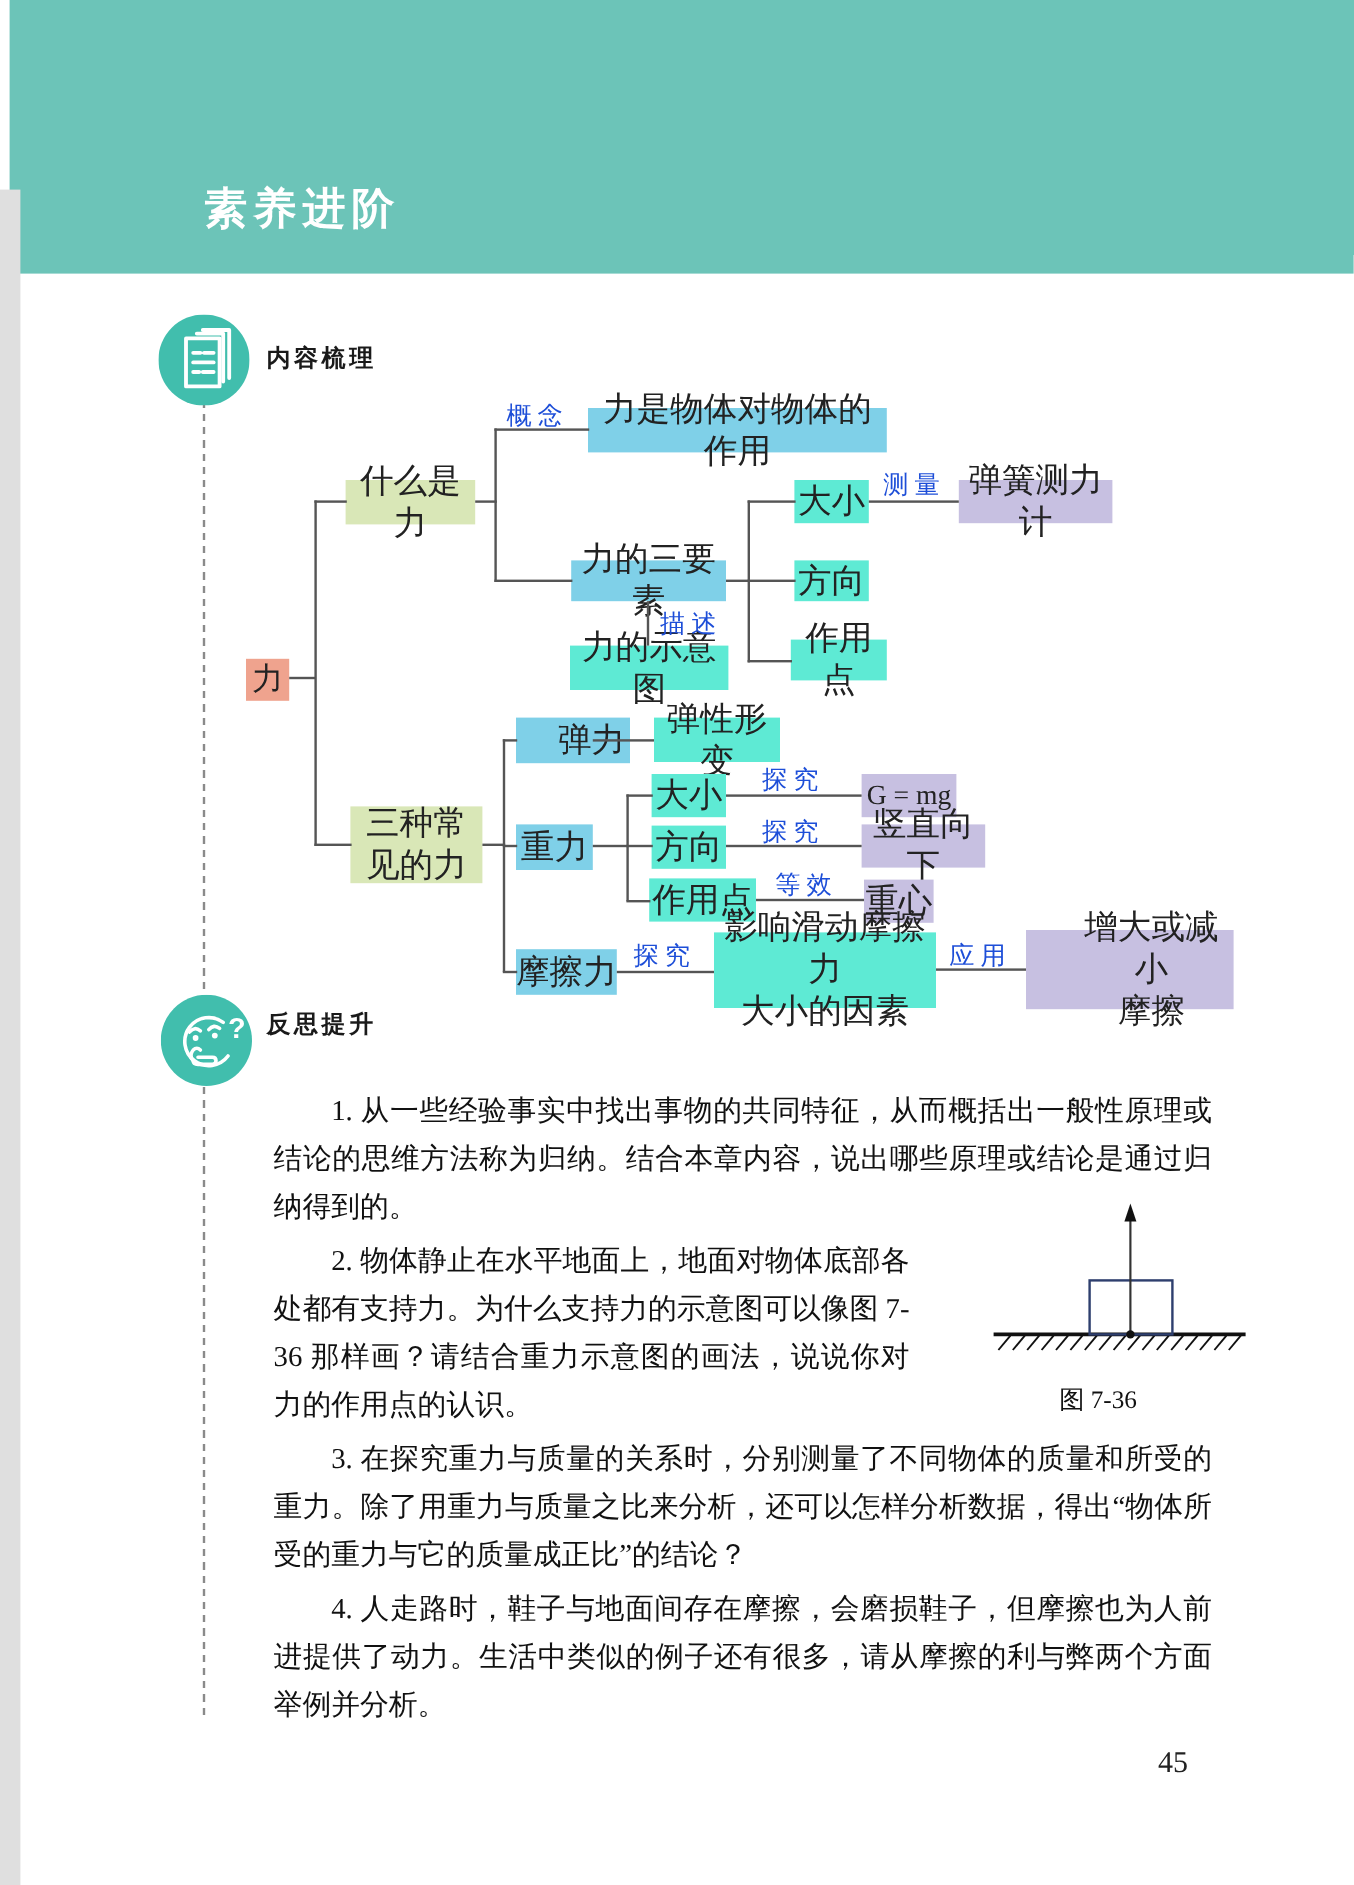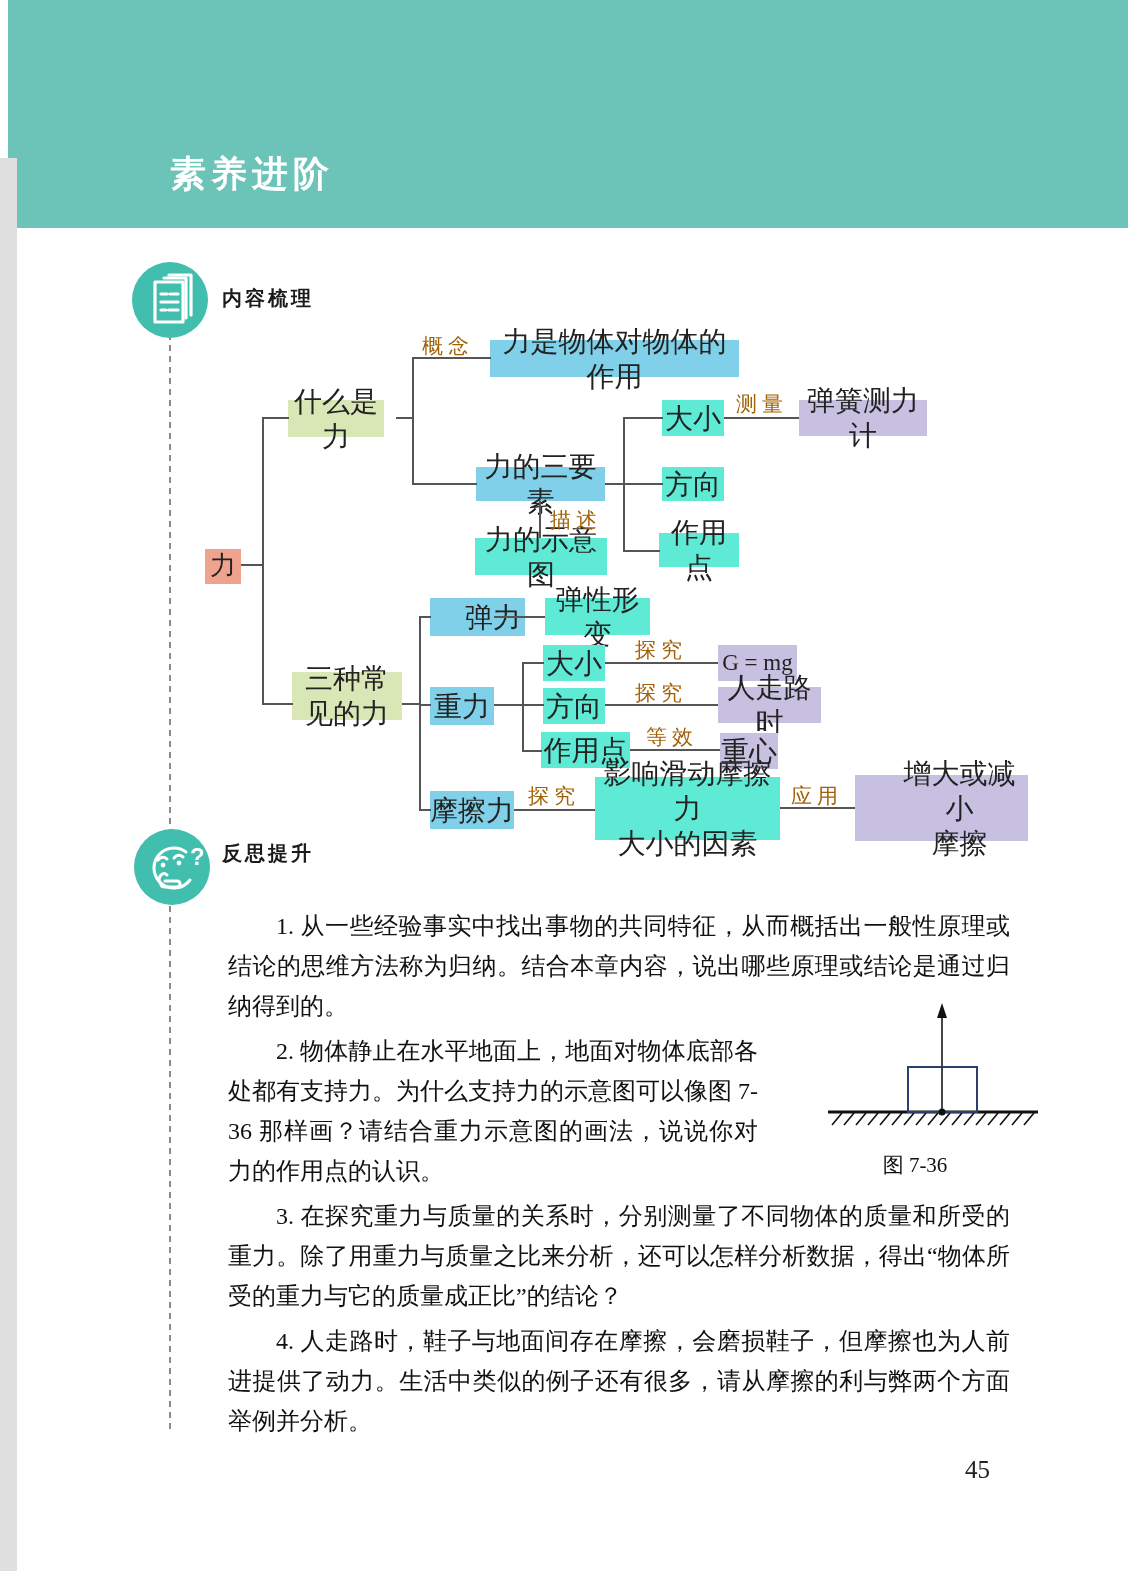--- a/index.html
+++ b/index.html
@@ -22,21 +22,21 @@
   .node{position:absolute;display:flex;align-items:center;justify-content:center;
     text-align:center;font-size:28px;line-height:1.25;white-space:pre-line;color:#222;}
   .c-cyan{background:#7FD0E8;}
   .c-blue{background:#5eead4;}
   .c-purple{background:#C7C0E1;}
   .c-green{background:#D9E7B7;}
   .c-salmon{background:#EFA38E;}
   .math{font-size:23px;}
   .hl{position:absolute;height:2px;background:#555;}
   .vl{position:absolute;width:2px;background:#555;}
-  .elabel{position:absolute;transform:translateX(-50%);font-size:21px;color:#a16207;
+  .elabel{position:absolute;transform:translateX(-50%);font-size:21px;color:#1d4ed8;
     letter-spacing:5px;white-space:nowrap;}
   
   .questions{left:228px;top:906px;width:782px;font-size:24px;line-height:40px;
     text-align:justify;}
   .questions p{margin:0 0 5px 0;text-indent:2em;}
   .fig-box{float:right;width:238px;height:162px;margin-left:14px;}
   .fig-lift{position:relative;top:-30px;}
   .fig-caption{text-align:center;font-size:21px;margin-top:4px;color:#111;}
   .page-num{left:965px;top:1456px;font-size:25px;color:#222;}
 </style>
@@ -56,37 +56,37 @@
     <path d="M32 16 h22 v40"></path>
     <rect x="23" y="20" width="28" height="40"></rect>
     <path d="M29 32 h6 M38 32 h8"></path>
     <path d="M29 40 h17"></path>
     <path d="M29 48 h5 M37 48 h9"></path>
   </g>
 </svg>
 <div class="abs sec-title" style="left:222px;top:285px;">内容梳理</div>
 
 <div class="node c-salmon" style="left:205px;top:549px;width:36px;height:35px;font-size:26px;">力</div>
-<div class="node c-green" style="left:288px;top:400px;width:96px;height:37px;">什么是力</div>
+<div class="node c-green" style="left:288px;top:400px;width:108px;height:37px;">什么是力</div>
 <div class="node c-cyan" style="left:490px;top:340px;width:249px;height:37px;">力是物体对物体的作用</div>
 <div class="node c-cyan" style="left:476px;top:467px;width:129px;height:34px;">力的三要素</div>
 <div class="node c-blue" style="left:662px;top:400px;width:62px;height:36px;">大小</div>
 <div class="node c-purple" style="left:799px;top:400px;width:128px;height:36px;">弹簧测力计</div>
 <div class="node c-blue" style="left:662px;top:467px;width:62px;height:34px;">方向</div>
 <div class="node c-blue" style="left:659px;top:533px;width:80px;height:34px;">作用点</div>
 <div class="node c-blue" style="left:475px;top:538px;width:132px;height:37px;">力的示意图</div>
-<div class="node c-green" style="left:292px;top:672px;width:110px;height:48px;">三种常
+<div class="node c-green" style="left:292px;top:672px;width:110px;height:64px;">三种常
 见的力</div>
 <div class="node c-cyan" style="left:430px;top:598px;width:64px;height:38px;padding-left:31px;">弹力</div>
 <div class="node c-blue" style="left:545px;top:598px;width:105px;height:37px;">弹性形变</div>
 <div class="node c-cyan" style="left:430px;top:687px;width:64px;height:38px;">重力</div>
 <div class="node c-blue" style="left:543px;top:645px;width:62px;height:36px;">大小</div>
 <div class="node c-purple math" style="left:718px;top:645px;width:79px;height:36px;">G = mg</div>
 <div class="node c-blue" style="left:543px;top:688px;width:62px;height:36px;">方向</div>
-<div class="node c-purple" style="left:718px;top:687px;width:103px;height:36px;">人走路时</div>
+<div class="node c-purple" style="left:718px;top:687px;width:103px;height:36px;">竖直向下</div>
 <div class="node c-blue" style="left:541px;top:732px;width:89px;height:36px;">作用点</div>
 <div class="node c-purple" style="left:720px;top:733px;width:58px;height:36px;">重心</div>
 <div class="node c-cyan" style="left:430px;top:791px;width:84px;height:38px;">摩擦力</div>
 <div class="node c-blue" style="left:595px;top:777px;width:185px;height:63px;">影响滑动摩擦力
 大小的因素</div>
 <div class="node c-purple" style="left:855px;top:775px;width:137px;height:66px;padding-left:36px;">增大或减小
 摩擦</div>
 
 <div class="hl" style="left:241px;top:564px;width:22px;"></div>
 <div class="vl" style="left:262px;top:417px;height:288px;"></div>

